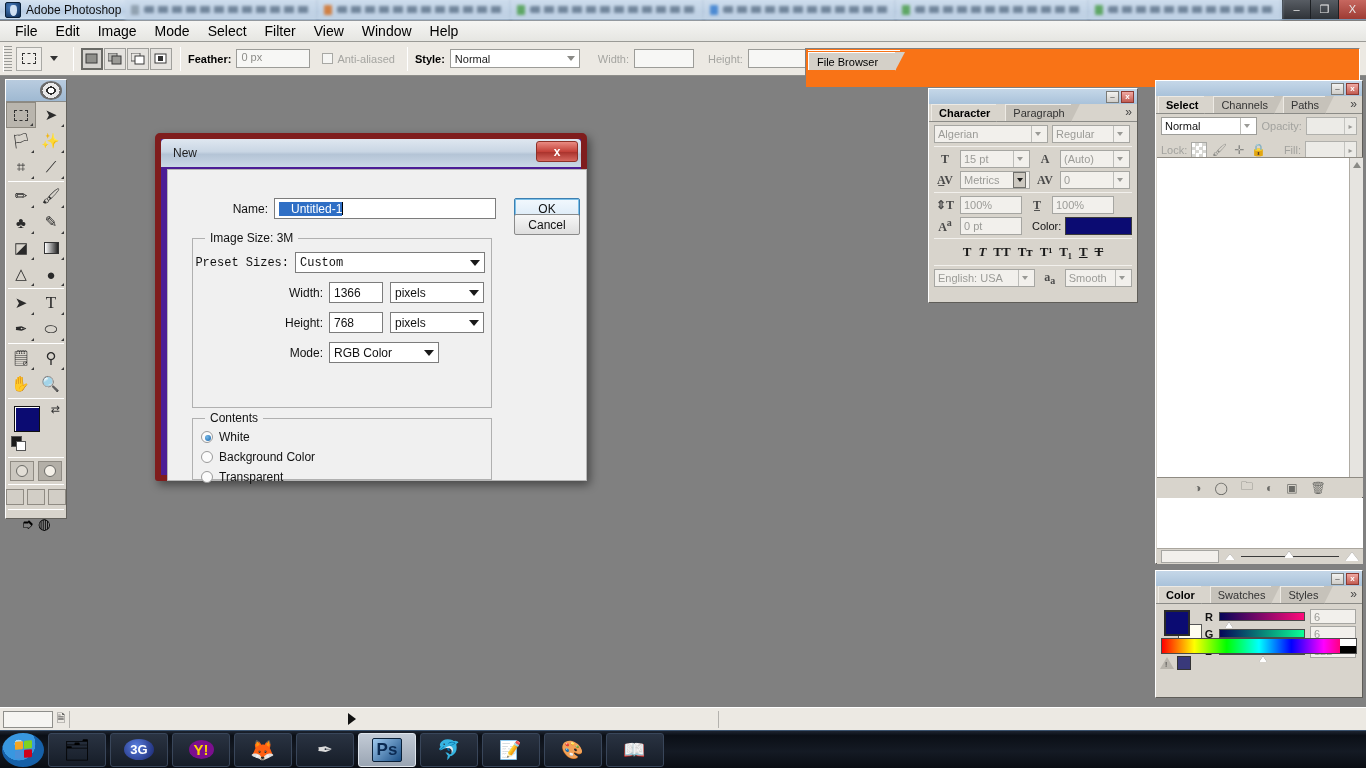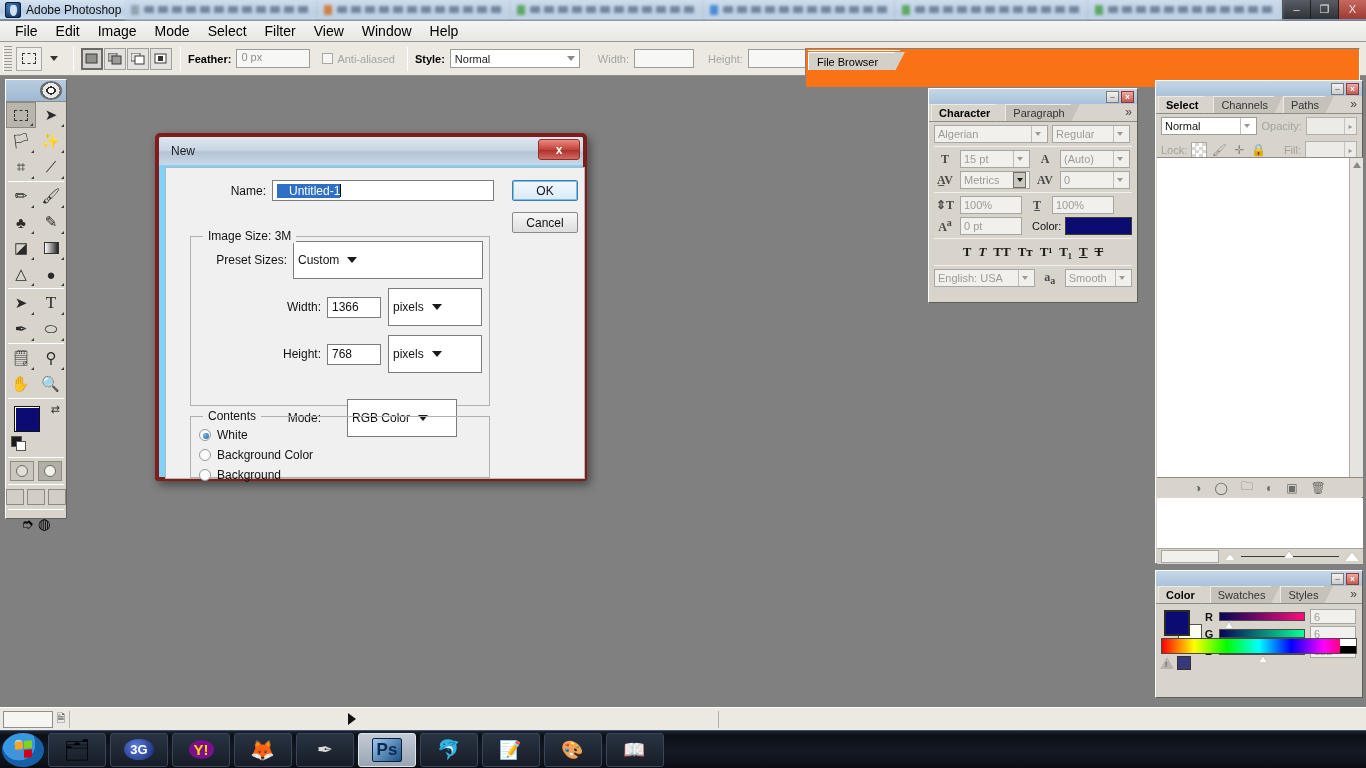--- a/index.html
+++ b/index.html
@@ -232,46 +232,46 @@
   .warn-tri:after{content:"!";position:absolute;left:-2px;top:3px;font-size:8px;color:#333;}
   #cl-oob{width:14px;height:14px;background:#39397a;border:1px solid #333;}
   #cl-spectrum{position:absolute;left:5px;bottom:5px;width:196px;height:16px;border:1px solid #4a4a4a;
     background:linear-gradient(to right,#ff0000,#ffff00,#00ff00,#00ffff,#0000ff,#ff00ff,#ff0000);}
   #cl-spectrum:after{content:"";position:absolute;right:0;top:0;width:16px;height:14px;
     background:linear-gradient(to bottom,#fff 0 50%,#000 50% 100%);}
 
   
   #dlg{
     position:absolute;left:155px;top:133px;width:432px;height:348px;
-    background:#7dd3fc;border:4px solid #7f1d1d;border-radius:5px 5px 3px 3px;
+    background:#4c1d95;border:6px solid #7f1d1d;border-radius:5px 5px 3px 3px;
     box-shadow:3px 4px 10px rgba(0,0,0,.45);
   }
   #dlg-title{
     height:28px;border-radius:4px 4px 0 0;
     background:linear-gradient(to bottom,#dfe7f0 0%,#c9d6e4 45%,#b4c4d6 55%,#cbd8e6 100%);
     display:flex;align-items:center;padding-left:12px;position:relative;
   }
   #dlg-title span{font-size:12px;color:#1d1d1d;}
   #dlg-close{
     position:absolute;right:3px;top:2px;width:42px;height:21px;border-radius:3px;
     background:linear-gradient(to bottom,#e98b82,#c4423a 50%,#a8302a 51%,#d6685f);
     border:1px solid #8e3128;color:#fff;font-size:12px;font-weight:bold;
     display:flex;align-items:center;justify-content:center;
   }
   #dlg-inner{position:absolute;left:6px;top:30px;width:420px;height:312px;
              background:#f0f0f0;border:1px solid #b7b7b7;}
-  .d-row{display:flex;align-items:center;margin-top:12px;}
+  .d-row{display:flex;align-items:center;margin-top:28px;}
   .d-lbl{font-size:12px;color:#111;text-align:right;white-space:nowrap;}
   .d-input{
     height:21px;border:1px solid #7c7c7c;background:#fff;font-size:12px;color:#111;
     padding:1px 4px;display:flex;align-items:center;
   }
   .d-sel{
     height:21px;border:1px solid #7c7c7c;background:#fff;font-size:12px;color:#111;
-    padding:18px 4px;display:flex;align-items:center;
+    padding:9px 4px;display:flex;align-items:center;justify-content:space-between;
   }
   .d-sel .ar{width:0;height:0;border-left:5px solid transparent;border-right:5px solid transparent;border-top:6px solid #1a1a1a;margin-left:8px;}
   .sel-text{background:#2f6fc5;color:#fff;padding-left:12px;}
   .caret{display:inline-block;width:1px;height:13px;background:#000;margin-left:0px;vertical-align:-2px;}
   .grpbox{position:absolute;border:1px solid #b0b0b0;}
   .grplbl{position:absolute;top:-8px;left:12px;background:#f0f0f0;padding:0 5px;font-size:12px;color:#111;}
   .dbtn{
     width:66px;height:21px;border:1px solid #8a8a8a;border-radius:2px;
     background:linear-gradient(to bottom,#f7f7f7,#dedede);
     font-size:12px;color:#111;display:flex;align-items:center;justify-content:center;
@@ -740,21 +740,21 @@
           <span class="caret"></span>
       </div>
       <div class="dbtn primary" style="margin-left:18px">OK</div>
     </div>
 
     <div class="dbtn" style="position:absolute;left:346px;top:44px">Cancel</div>
 
     <div class="grpbox" style="left:24px;top:68px;width:300px;height:170px;">
       <div class="grplbl">Image Size: 3M</div>
 
-      <div class="d-row" style="margin-top:4px;">
+      <div class="d-row" style="margin-top:13px;font-family:Liberation Mono, monospace;">
         <div class="d-lbl" style="width:96px">Preset Sizes:</div>
         <div class="d-sel" style="width:190px;margin-left:6px">
           <span>Custom</span>
           <span class="ar"></span>
         </div>
       </div>
 
       <div class="d-row" style="margin-top:9px;">
         <div class="d-lbl" style="width:130px">Width:</div>
         <div class="d-input" style="width:54px;margin-left:6px">1366</div>
@@ -767,21 +767,21 @@
       <div class="d-row" style="margin-top:9px;">
         <div class="d-lbl" style="width:130px">Height:</div>
         <div class="d-input" style="width:54px;margin-left:6px">768</div>
         <div class="d-sel" style="width:94px;margin-left:7px">
           <span>pixels</span>
           <span class="ar"></span>
         </div>
       </div>
 
 
-      <div class="d-row" style="margin-top:26px;gap:20px;">
+      <div class="d-row" style="margin-top:9px;">
         <div class="d-lbl" style="width:130px">Mode:</div>
         <div class="d-sel" style="width:110px;margin-left:6px">
           <span>RGB Color</span>
           <span class="ar"></span>
         </div>
       </div>
     </div>
 
     <div class="grpbox" style="left:24px;top:248px;width:300px;height:62px;">
       <div class="grplbl">Contents</div>
@@ -789,21 +789,21 @@
         <div class="radio-row">
           <span class="radio on"></span>
           <span>White</span>
         </div>
         <div class="radio-row">
           <span class="radio"></span>
           <span>Background Color</span>
         </div>
         <div class="radio-row">
           <span class="radio"></span>
-          <span>Background</span>
+          <span>Transparent</span>
         </div>
       </div>
     </div>
 
   </div>
 </div>
 
 <div id="statusbar">
   <div id="st-zoom"></div>
   <div id="st-doc">🗎</div>

